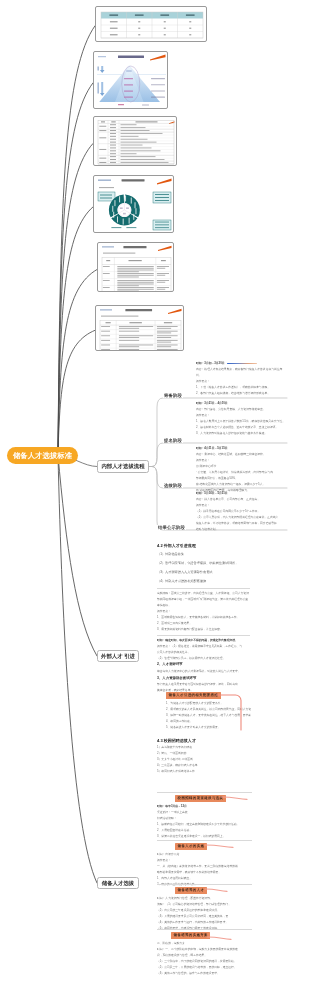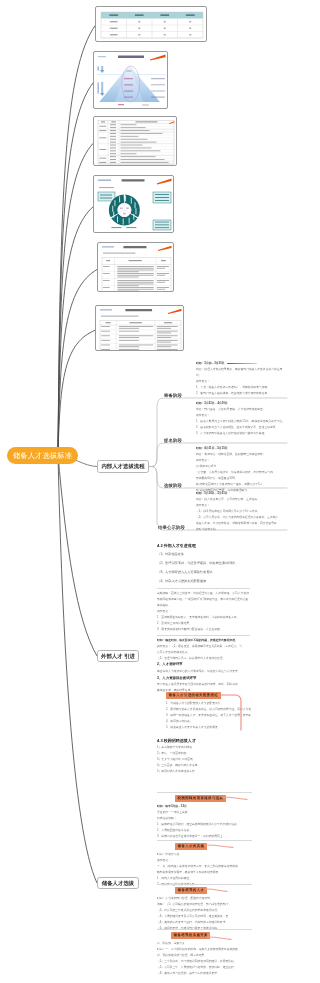--- a/index.html
+++ b/index.html
@@ -3,21 +3,21 @@
 <meta charset="utf-8">
 <style>
   html,body{margin:0;padding:0;background:#fff;}
   body{width:300px;height:983px;overflow:hidden;
        font-family:"Liberation Sans",sans-serif;}
   #stage{position:relative;width:300px;height:983px;background:#fff;overflow:hidden;}
   #links{position:absolute;left:0;top:0;width:300px;height:983px;z-index:2;pointer-events:none;}
 
   .root-node{position:absolute;left:7px;top:447px;width:71px;height:17px;
     background:#f7a723;border-radius:9px;color:#fff;font-size:7.3px;
-    font-weight:400;display:flex;align-items:center;justify-content:center;
+    font-weight:700;display:flex;align-items:center;justify-content:center;
     letter-spacing:.1px;z-index:6;}
 
   .branch{position:absolute;background:#fff;border:.7px solid #b5b5b5;
     border-radius:2.5px;font-size:5.4px;color:#2b2b2b;font-weight:700;
     display:flex;align-items:center;justify-content:center;z-index:6;
     box-sizing:border-box;white-space:nowrap;}
 
   .thumb{position:absolute;background:#fff;border:1px solid #9a9a9a;
     border-radius:2px;overflow:hidden;z-index:5;box-sizing:border-box;}
 

